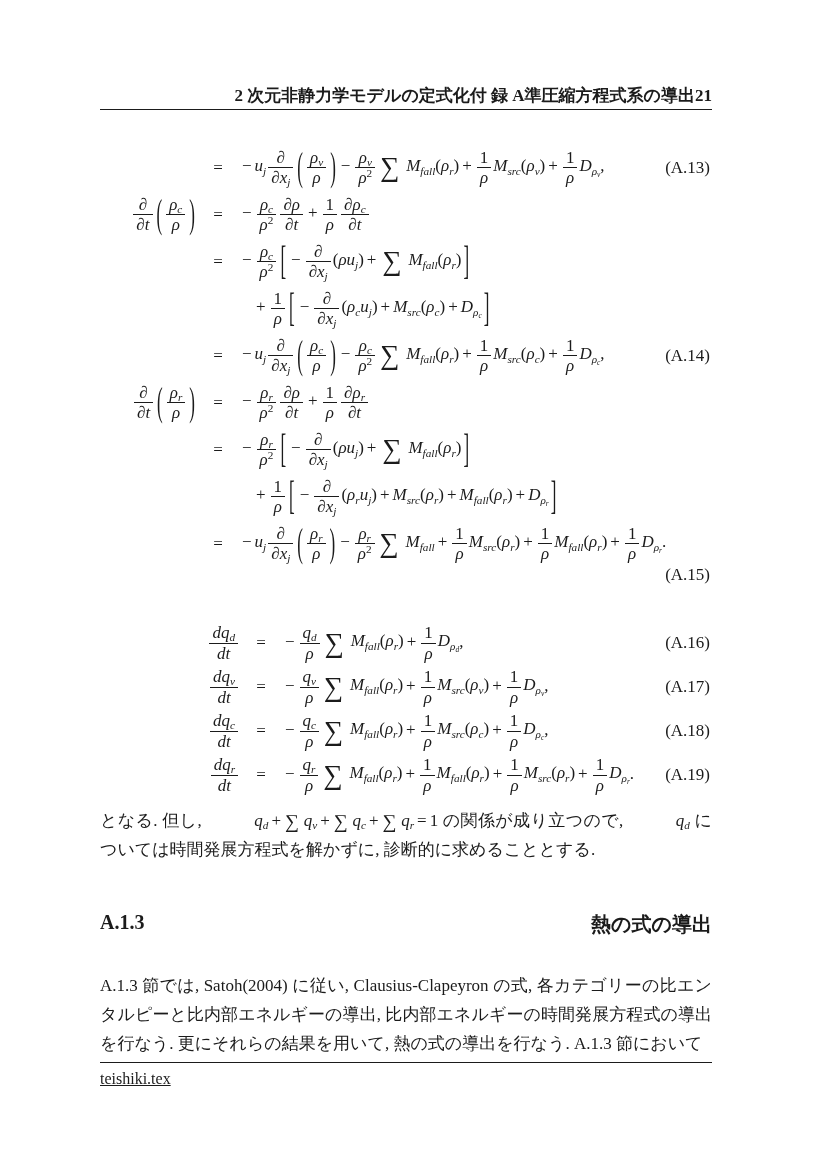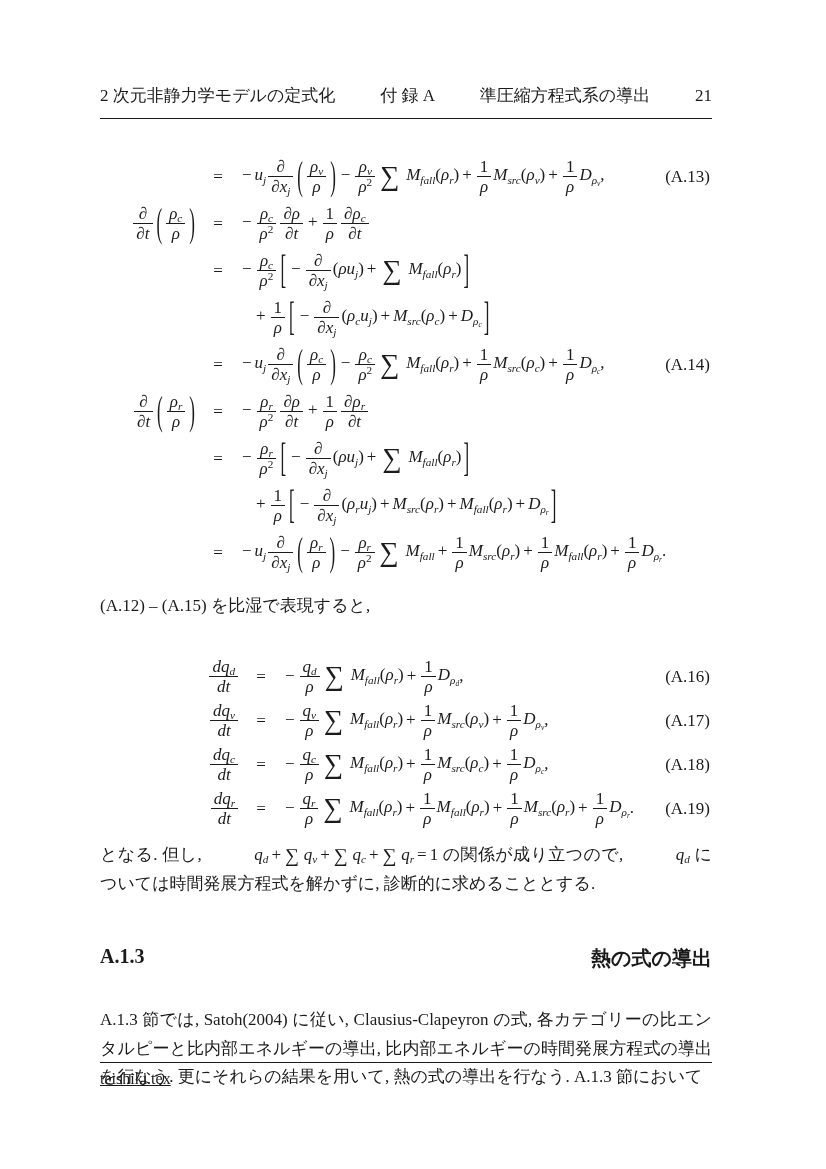--- a/index.html
+++ b/index.html
@@ -1,22 +1,22 @@
 <!DOCTYPE html>
 <html><head>
 <meta charset="utf-8">
 <style>
   html,body{margin:0;padding:0;background:#ffffff;}
   .page{position:relative;width:826px;height:1169px;background:#ffffff;overflow:hidden;
         font-family:"Liberation Serif","DejaVu Serif",serif;color:#1b1b1b;font-size:17px;}
   .content{position:absolute;left:100px;top:0;width:612px;}
 
   
-  .header{margin-top:84px;display:flex;justify-content:space-between;align-items:baseline;
-          font-weight:normal;border-bottom:1.5px solid #1b1b1b;padding-bottom:11px;}
+  .header{margin-top:84px;display:flex;justify-content:flex-end;align-items:baseline;
+          font-weight:bold;border-bottom:1.5px solid #1b1b1b;padding-bottom:2px;}
   .h-item{white-space:nowrap;}
 
   
   .eqs{margin-top:34px;}
   .eqrow{display:flex;align-items:center;min-height:47px;}
   .eqs2 .eqrow{min-height:44px;}
   .cell{display:block;}
   .lhs{text-align:right;white-space:nowrap;}
   .eqs1 .lhs{width:97px;}
   .eqs2 .lhs{width:140px;}
@@ -152,23 +152,28 @@
         <div class="eqrow">
           <span class="cell lhs"></span>
           <span class="cell rel">=</span>
           <span class="cell rhs"><span class="mo op">−</span><span class="mi">u</span><sub><span class="mi">j</span></sub><span class="frac"><span class="fn"><span class="mi">∂</span></span><span class="fd"><span class="mi">∂</span><span class="mi">x</span><sub><span class="mi">j</span></sub></span></span><span class="fence">
               <span class="delim">(</span>
               <span class="fb"><span class="frac"><span class="fn"><span class="mi">ρ</span><sub><span class="mi">r</span></sub></span><span class="fd"><span class="mi">ρ</span></span></span></span>
               <span class="delim">)</span>
             </span><span class="mo op">−</span><span class="frac"><span class="fn"><span class="mi">ρ</span><sub><span class="mi">r</span></sub></span><span class="fd"><span class="mi">ρ</span><sup><span class="mo">2</span></sup></span></span><span class="sum">∑</span><span class="msp"></span><span class="mi">M</span><sub><span class="mi">f</span><span class="mi">a</span><span class="mi">l</span><span class="mi">l</span></sub><span class="mo op">+</span><span class="frac"><span class="fn"><span class="mo">1</span></span><span class="fd"><span class="mi">ρ</span></span></span><span class="mi">M</span><sub><span class="mi">s</span><span class="mi">r</span><span class="mi">c</span></sub><span class="mo">(</span><span class="mi">ρ</span><sub><span class="mi">r</span></sub><span class="mo">)</span><span class="mo op">+</span><span class="frac"><span class="fn"><span class="mo">1</span></span><span class="fd"><span class="mi">ρ</span></span></span><span class="mi">M</span><sub><span class="mi">f</span><span class="mi">a</span><span class="mi">l</span><span class="mi">l</span></sub><span class="mo">(</span><span class="mi">ρ</span><sub><span class="mi">r</span></sub><span class="mo">)</span><span class="mo op">+</span><span class="frac"><span class="fn"><span class="mo">1</span></span><span class="fd"><span class="mi">ρ</span></span></span><span class="mi">D</span><sub><span class="mi">ρ</span><sub><span class="mi">r</span></sub></sub><span class="mo pt">.</span></span>
           <span class="cell tag"></span>
         </div>
+        <div class="eqrow tagonly">
+          <span class="cell lhs"></span>
+          <span class="cell rel"></span>
+          <span class="cell rhs"></span>
+          <span class="cell tag">(A.15)</span>
+        </div>
       </div>
 
-    <p class="para t-between">(A.12) – (A.15) を比湿で表現すると,</p>
 
     <div class="eqs eqs2">
         <div class="eqrow">
           <span class="cell lhs"><span class="frac"><span class="fn"><span class="mi">d</span><span class="mi">q</span><sub><span class="mi">d</span></sub></span><span class="fd"><span class="mi">d</span><span class="mi">t</span></span></span></span>
           <span class="cell rel">=</span>
           <span class="cell rhs"><span class="mo op">−</span><span class="frac"><span class="fn"><span class="mi">q</span><sub><span class="mi">d</span></sub></span><span class="fd"><span class="mi">ρ</span></span></span><span class="sum">∑</span><span class="msp"></span><span class="mi">M</span><sub><span class="mi">f</span><span class="mi">a</span><span class="mi">l</span><span class="mi">l</span></sub><span class="mo">(</span><span class="mi">ρ</span><sub><span class="mi">r</span></sub><span class="mo">)</span><span class="mo op">+</span><span class="frac"><span class="fn"><span class="mo">1</span></span><span class="fd"><span class="mi">ρ</span></span></span><span class="mi">D</span><sub><span class="mi">ρ</span><sub><span class="mi">d</span></sub></sub><span class="mo pt">,</span></span>
           <span class="cell tag">(A.16)</span>
         </div>
         <div class="eqrow">
           <span class="cell lhs"><span class="frac"><span class="fn"><span class="mi">d</span><span class="mi">q</span><sub><span class="mi">v</span></sub></span><span class="fd"><span class="mi">d</span><span class="mi">t</span></span></span></span>

